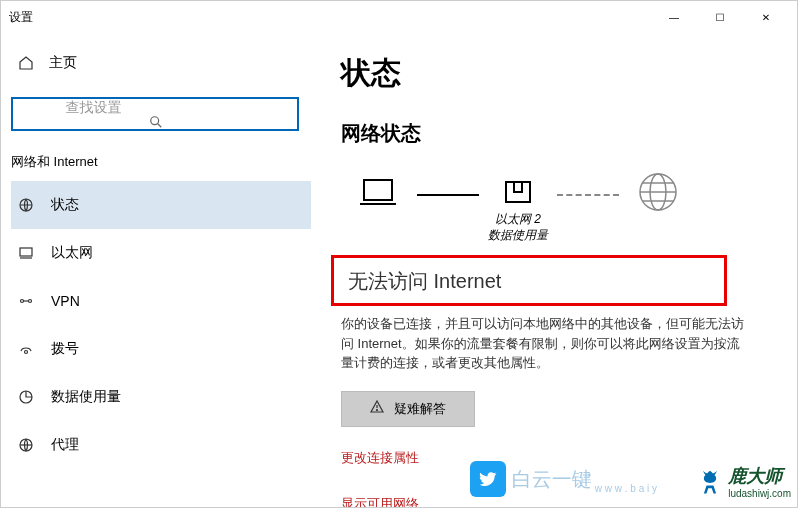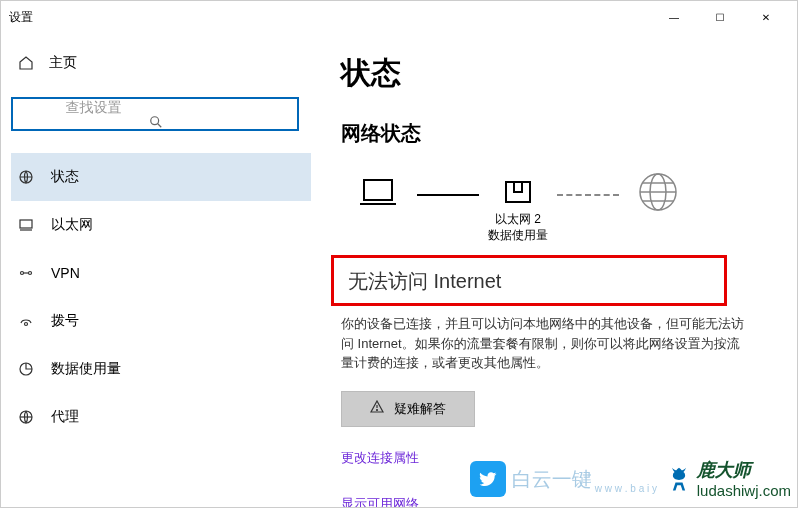--- a/index.html
+++ b/index.html
@@ -128,20 +128,21 @@
       font-size: 20px;
       font-weight: 600;
       margin-bottom: 24px;
     }
     .net-diagram {
       display: flex;
       align-items: center;
       gap: 0;
       margin-bottom: 10px;
       margin-left: 2px;
+      font-style: italic;
     }
     .net-node {
       display: flex;
       flex-direction: column;
       align-items: center;
       min-width: 70px;
     }
     .net-connector {
       width: 62px;
       height: 2px;
@@ -185,21 +186,21 @@
       align-items: center;
       gap: 10px;
       background: #ccc;
       border: 1px solid #bbb;
       padding: 8px 28px;
       margin-top: 18px;
       font-size: 13px;
       cursor: pointer;
     }
     .link {
-      color: #6d28d9;
+      color: #b91c1c;
       font-size: 13px;
       margin-top: 22px;
       cursor: pointer;
       display: block;
     }
     .link + .link{
       margin-top: 28px;
     }
     .watermark1 {
       position: absolute;
@@ -257,20 +258,21 @@
     <div class="searchbox">
       <input type="text" placeholder="查找设置" style="">
       <span class="search-icon">
         <svg width="14" height="14" viewBox="0 0 16 16" fill="none" stroke="#666" stroke-width="1.4">
             <circle cx="6.5" cy="6.5" r="4.5"></circle>
             <line x1="10" y1="10" x2="14" y2="14"></line>
           </svg>
       </span>
     </div>
 
+    <div class="section-header">网络和 Internet</div>
 
     <div class="nav-item active">
       <span class="icon">
         <svg width="16" height="16" viewBox="0 0 16 16" fill="none" stroke="#333" stroke-width="1.2">
             <circle cx="8" cy="8" r="6"></circle>
             <path d="M2 8 H14 M8 2 C10 5 10 11 8 14 C6 11 6 5 8 2"></path>
           </svg>
       </span>
       <span>状态</span>
     </div>
@@ -392,15 +394,15 @@
   <span class="wm1-text">白云一键</span>
   <span class="wm1-sub">w w w . b a i y</span>
 </div>
 
 <div class="watermark2">
   <svg class="deer-icon" viewBox="0 0 32 32" fill="#006db2">
       <path d="M8 3c1 3 3 5 3 5s-2 1-2 4 3 5 7 5 7-2 7-5-2-4-2-4 2-2 3-5c-2 2-4 3-5 3-1-2-3-3-3-3s-2 1-3 3c-1 0-3-1-5-3zM12 20l-3 9h3l2-6h4l2 6h3l-3-9h-8z"></path>
     </svg>
   <div>
     <div>鹿大师</div>
-    <div style="font-size:15px;font-style:normal;font-weight:400;">ludashiwj.com</div>
+    <div style="font-size:10px;font-style:normal;font-weight:400;">ludashiwj.com</div>
   </div>
 </div>
 
 </body></html>

